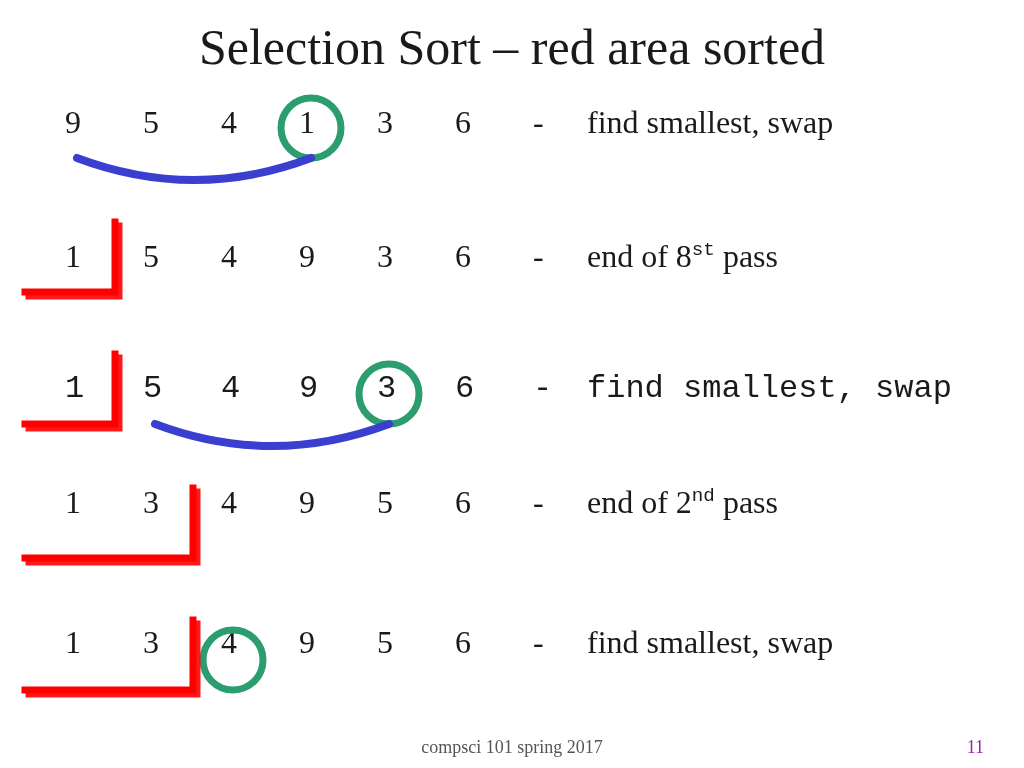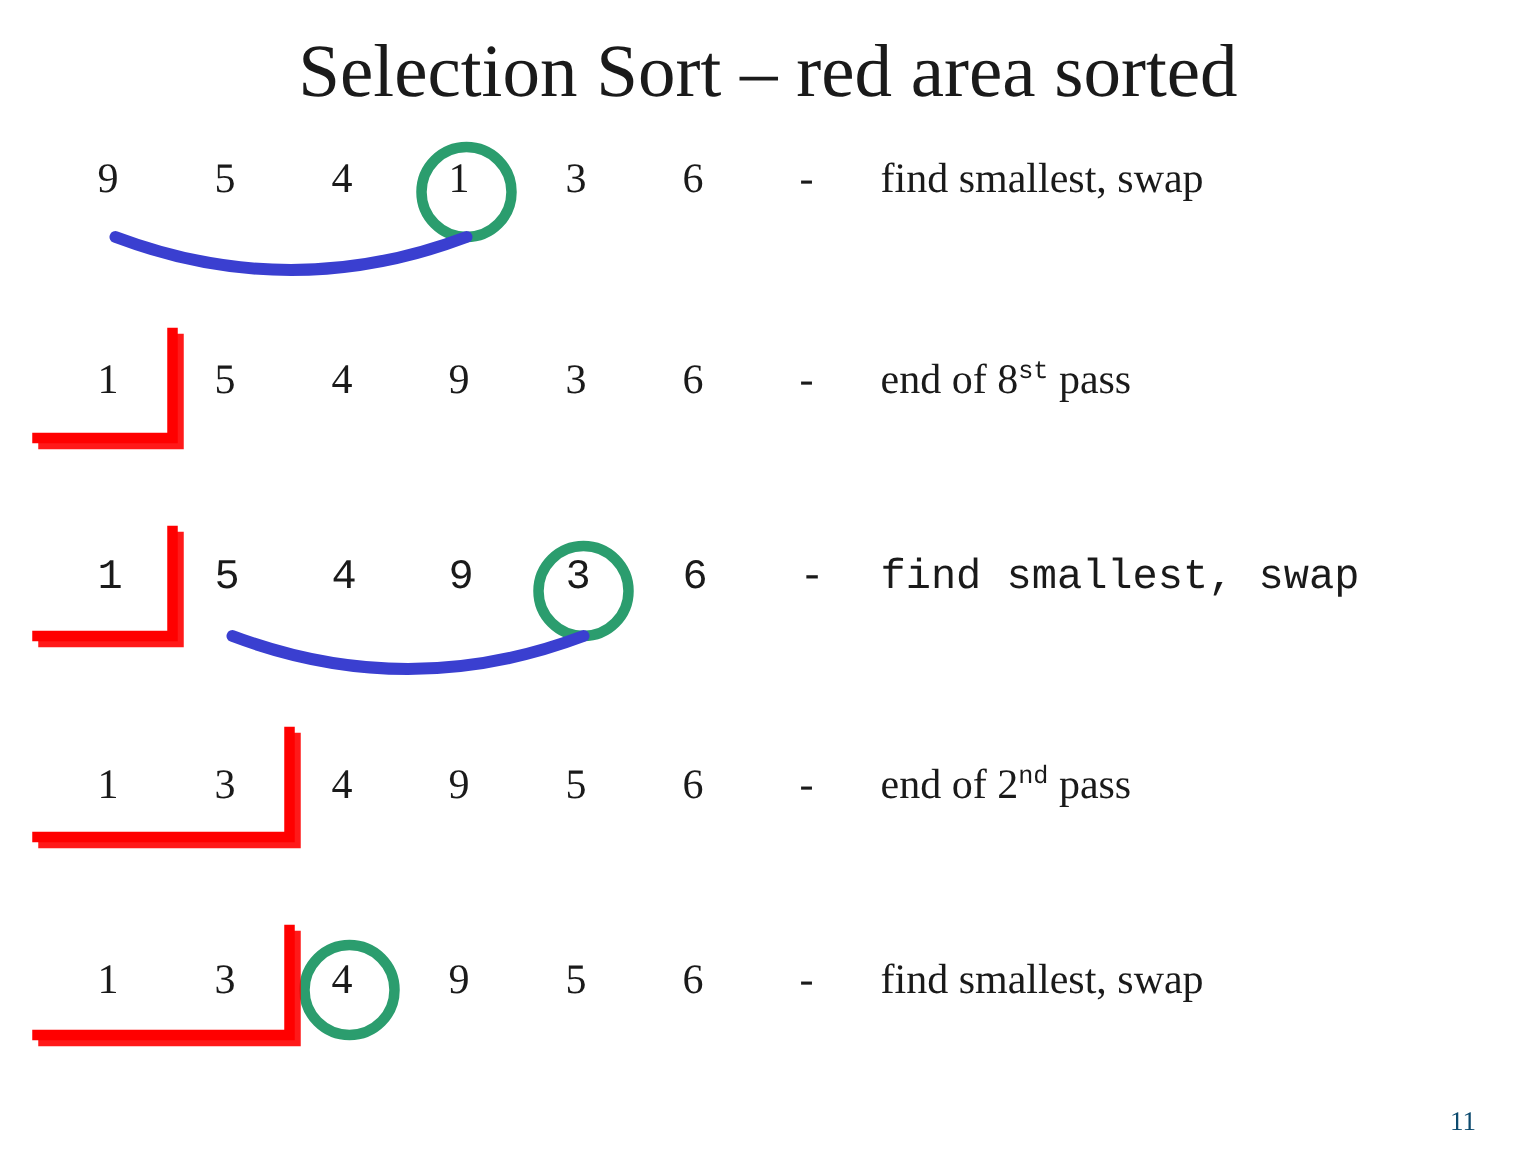--- a/index.html
+++ b/index.html
@@ -22,21 +22,21 @@
     top: 18px;
     left: 0;
     width: 1024px;
     text-align: center;
     font-size: 50px;
     font-weight: 400;
   }
   .row {
     position: absolute;
     left: 65px;
-    font-size: 28px;
+    font-size: 32px;
     white-space: nowrap;
   }
   .num {
     display: inline-block;
     width: 78px;
     text-align: left;
   }
   .dash {
     display: inline-block;
     width: 54px;
@@ -52,53 +52,54 @@
     bottom: 10px;
     text-align: center;
     font-size: 18px;
     color: #555;
   }
   .footer-right {
     position: absolute;
     right: 40px;
     bottom: 10px;
     font-size: 18px;
-    color: #0c4a6e;
+    color: #a21caf;
   }
   svg.overlay {
     position: absolute;
     top: 0; left: 0;
     width: 1024px; height: 768px;
     pointer-events: none;
   }
 </style>
 </head>
 <body>
 
 <div class="slide">
   <div class="title">Selection Sort – red area sorted</div>
 
   <div id="rows-container">
       <div class="row" style="top: 104px;"><span class="num">9</span><span class="num">5</span><span class="num">4</span><span class="num">1</span><span class="num">3</span><span class="num">6</span><span class="dash">-</span><span class="caption">find smallest, swap</span></div>
       <div class="row" style="top: 238px;"><span class="num">1</span><span class="num">5</span><span class="num">4</span><span class="num">9</span><span class="num">3</span><span class="num">6</span><span class="dash">-</span><span class="caption"><span>end of 8</span><sup>st</sup><span> pass</span></span></div>
       <div class="row" style="top: 370px; font-family: Liberation Mono, monospace;"><span class="num">1</span><span class="num">5</span><span class="num">4</span><span class="num">9</span><span class="num">3</span><span class="num">6</span><span class="dash">-</span><span class="caption">find smallest, swap</span></div>
-      <div class="row" style="top: 508px;"><span class="num">1</span><span class="num">3</span><span class="num">4</span><span class="num">9</span><span class="num">5</span><span class="num">6</span><span class="dash">-</span><span class="caption"><span>end of 2</span><sup>nd</sup><span>  pass</span></span></div>
-      <div class="row" style="top: 638px;"><span class="num">1</span><span class="num">3</span><span class="num">4</span><span class="num">9</span><span class="num">5</span><span class="num">6</span><span class="dash">-</span><span class="caption">find smallest, swap</span></div>
+      <div class="row" style="top: 484px;"><span class="num">1</span><span class="num">3</span><span class="num">4</span><span class="num">9</span><span class="num">5</span><span class="num">6</span><span class="dash">-</span><span class="caption"><span>end of 2</span><sup>nd</sup><span>  pass</span></span></div>
+      <div class="row" style="top: 624px;"><span class="num">1</span><span class="num">3</span><span class="num">4</span><span class="num">9</span><span class="num">5</span><span class="num">6</span><span class="dash">-</span><span class="caption">find smallest, swap</span></div>
     </div>
 
   <svg class="overlay" id="overlay">
       <circle cx="311" cy="128" r="30" fill="none" stroke="#2b9d6e" stroke-width="7"></circle>
       <path d="M 77 158 Q 194 202 311 158" fill="none" stroke="#3a3fd0" stroke-width="8" stroke-linecap="round"></path>
       <path d="M 119 226 L 119 296 L 29 296" fill="none" stroke="#ff0000" stroke-width="7" stroke-linecap="square" opacity="0.9"></path>
       <path d="M 115 222 L 115 292 L 25 292" fill="none" stroke="#ff0000" stroke-width="7" stroke-linecap="square"></path>
       <circle cx="389" cy="394" r="30" fill="none" stroke="#2b9d6e" stroke-width="7"></circle>
       <path d="M 155 424 Q 272 468 389 424" fill="none" stroke="#3a3fd0" stroke-width="8" stroke-linecap="round"></path>
       <path d="M 119 358 L 119 428 L 29 428" fill="none" stroke="#ff0000" stroke-width="7" stroke-linecap="square" opacity="0.9"></path>
       <path d="M 115 354 L 115 424 L 25 424" fill="none" stroke="#ff0000" stroke-width="7" stroke-linecap="square"></path>
       <path d="M 197 492 L 197 562 L 29 562" fill="none" stroke="#ff0000" stroke-width="7" stroke-linecap="square" opacity="0.9"></path>
       <path d="M 193 488 L 193 558 L 25 558" fill="none" stroke="#ff0000" stroke-width="7" stroke-linecap="square"></path>
       <circle cx="233" cy="660" r="30" fill="none" stroke="#2b9d6e" stroke-width="7"></circle>
       <path d="M 197 624 L 197 694 L 29 694" fill="none" stroke="#ff0000" stroke-width="7" stroke-linecap="square" opacity="0.9"></path>
       <path d="M 193 620 L 193 690 L 25 690" fill="none" stroke="#ff0000" stroke-width="7" stroke-linecap="square"></path>
     </svg>
 
+  <div class="footer-left">compsci 101 spring 2017</div>
   <div class="footer-right">11</div>
 </div>
 
 </body></html>

